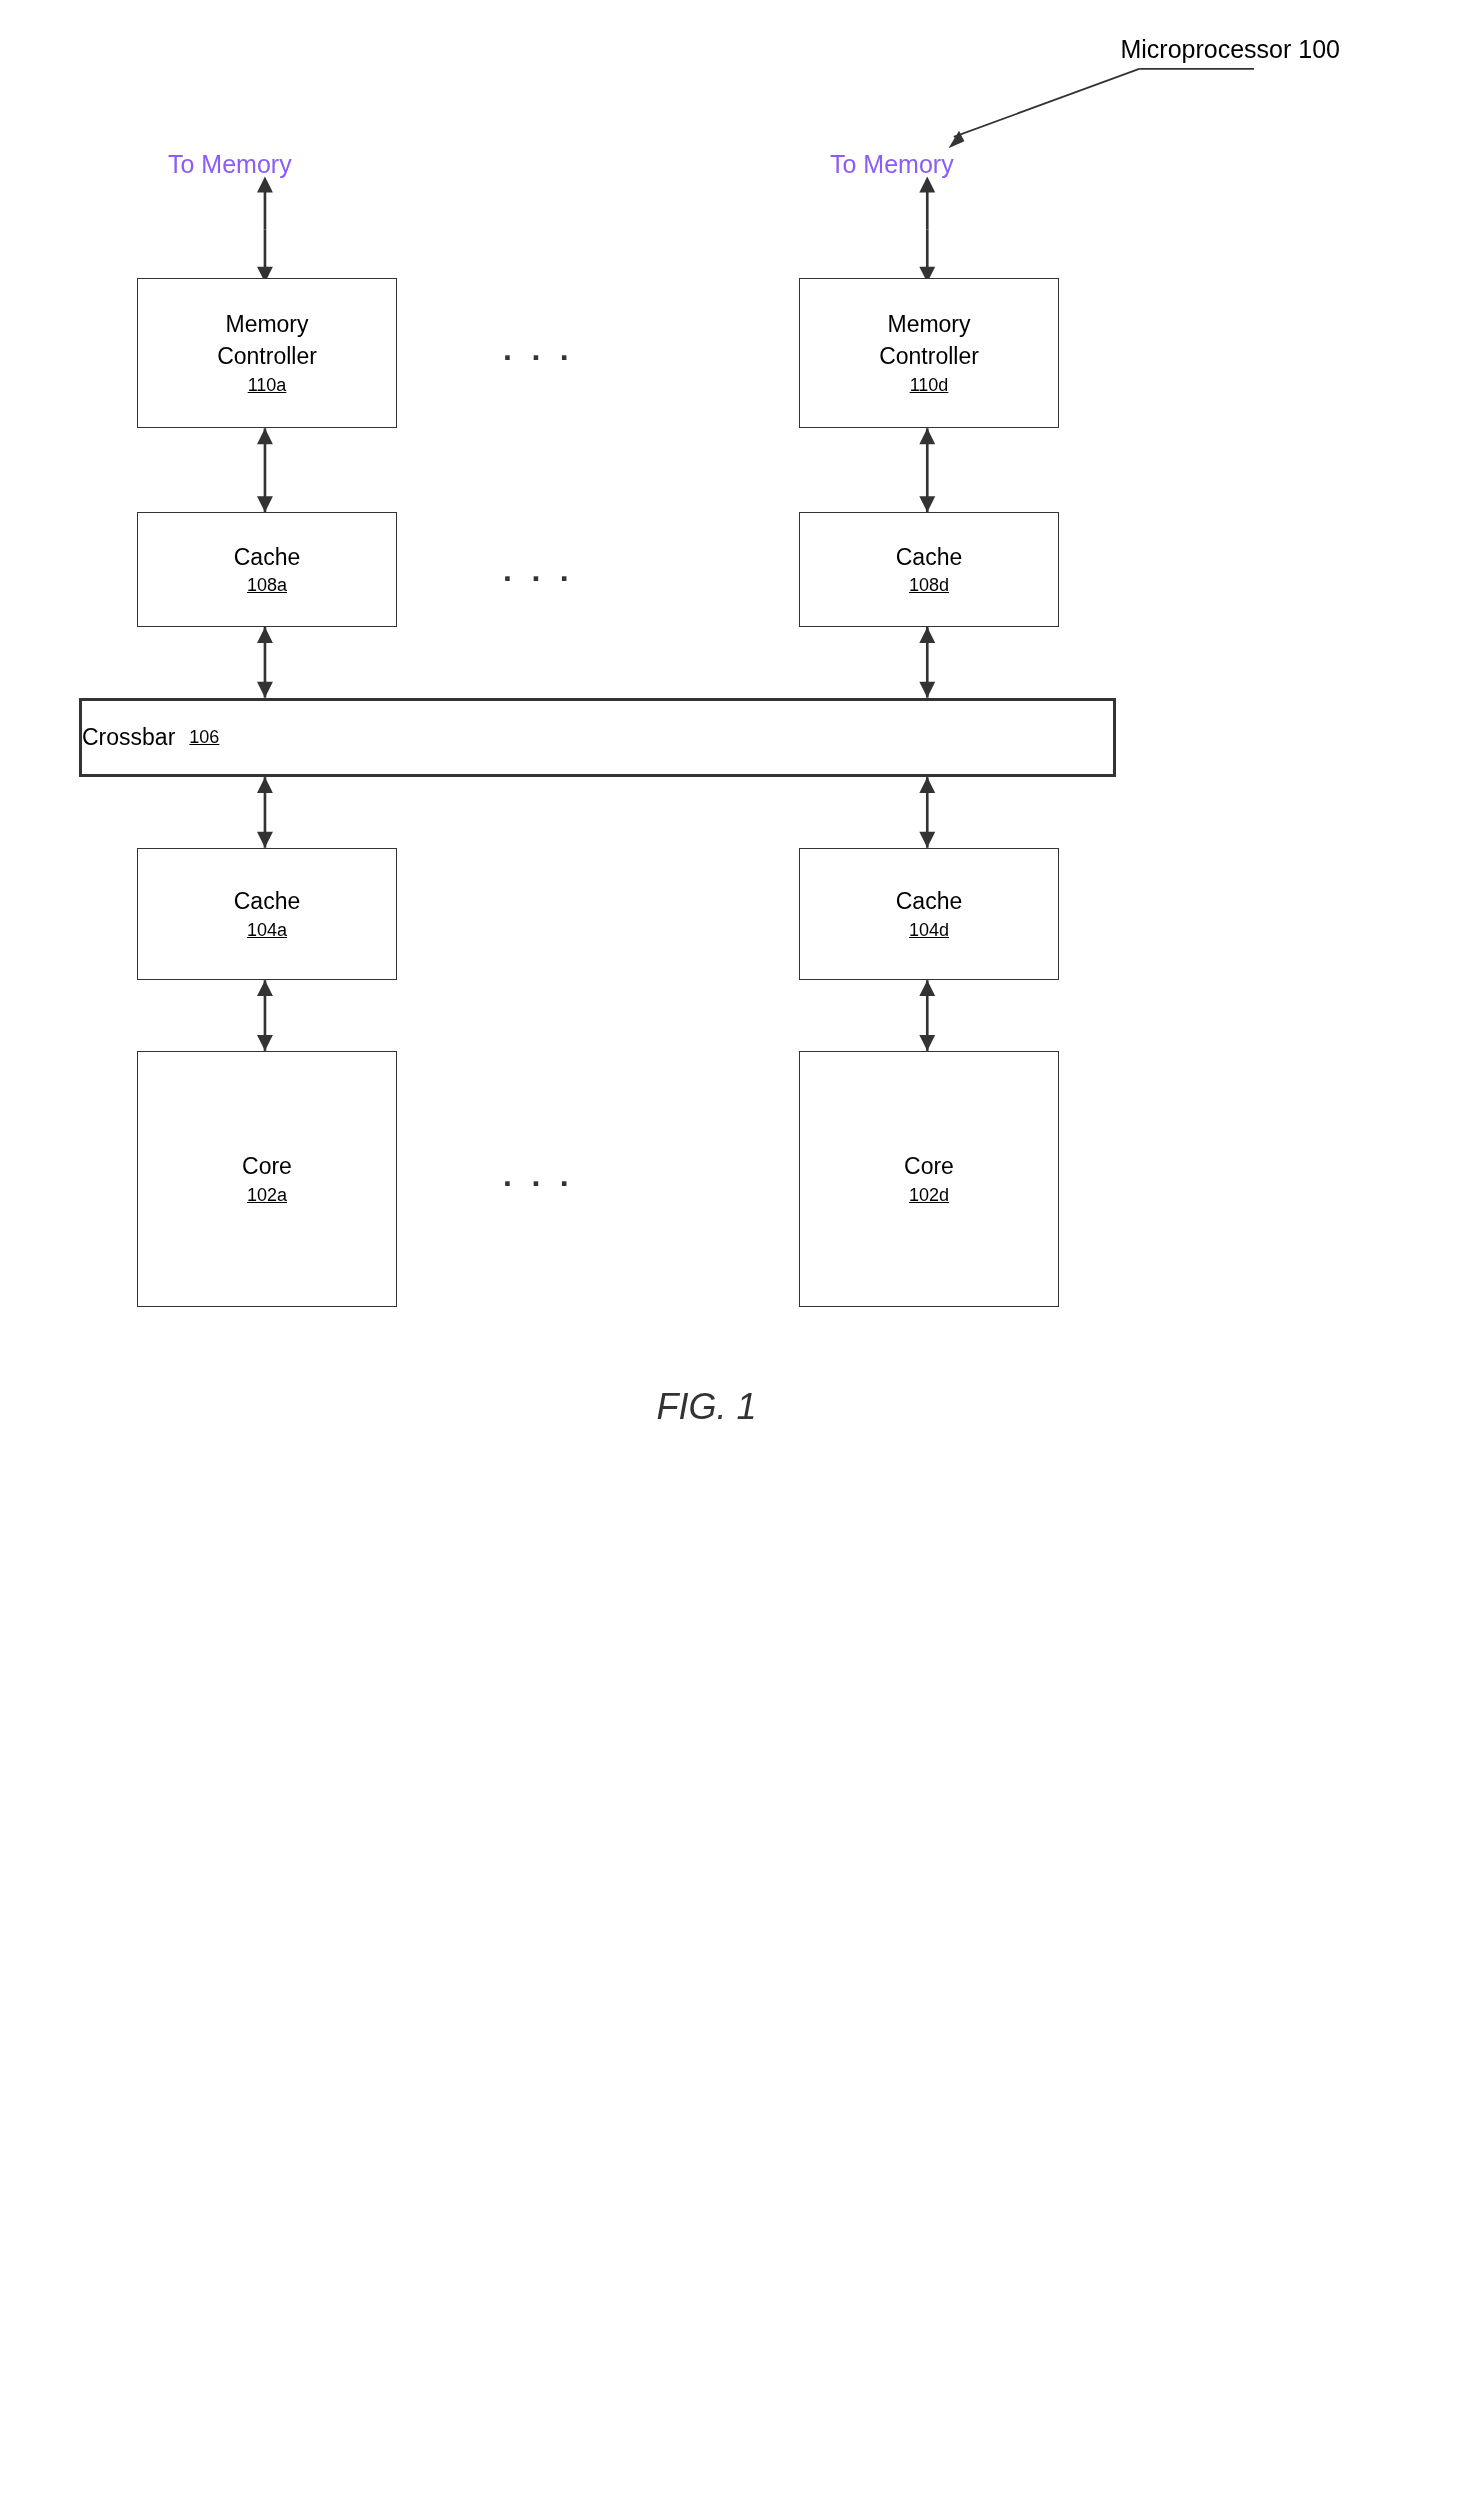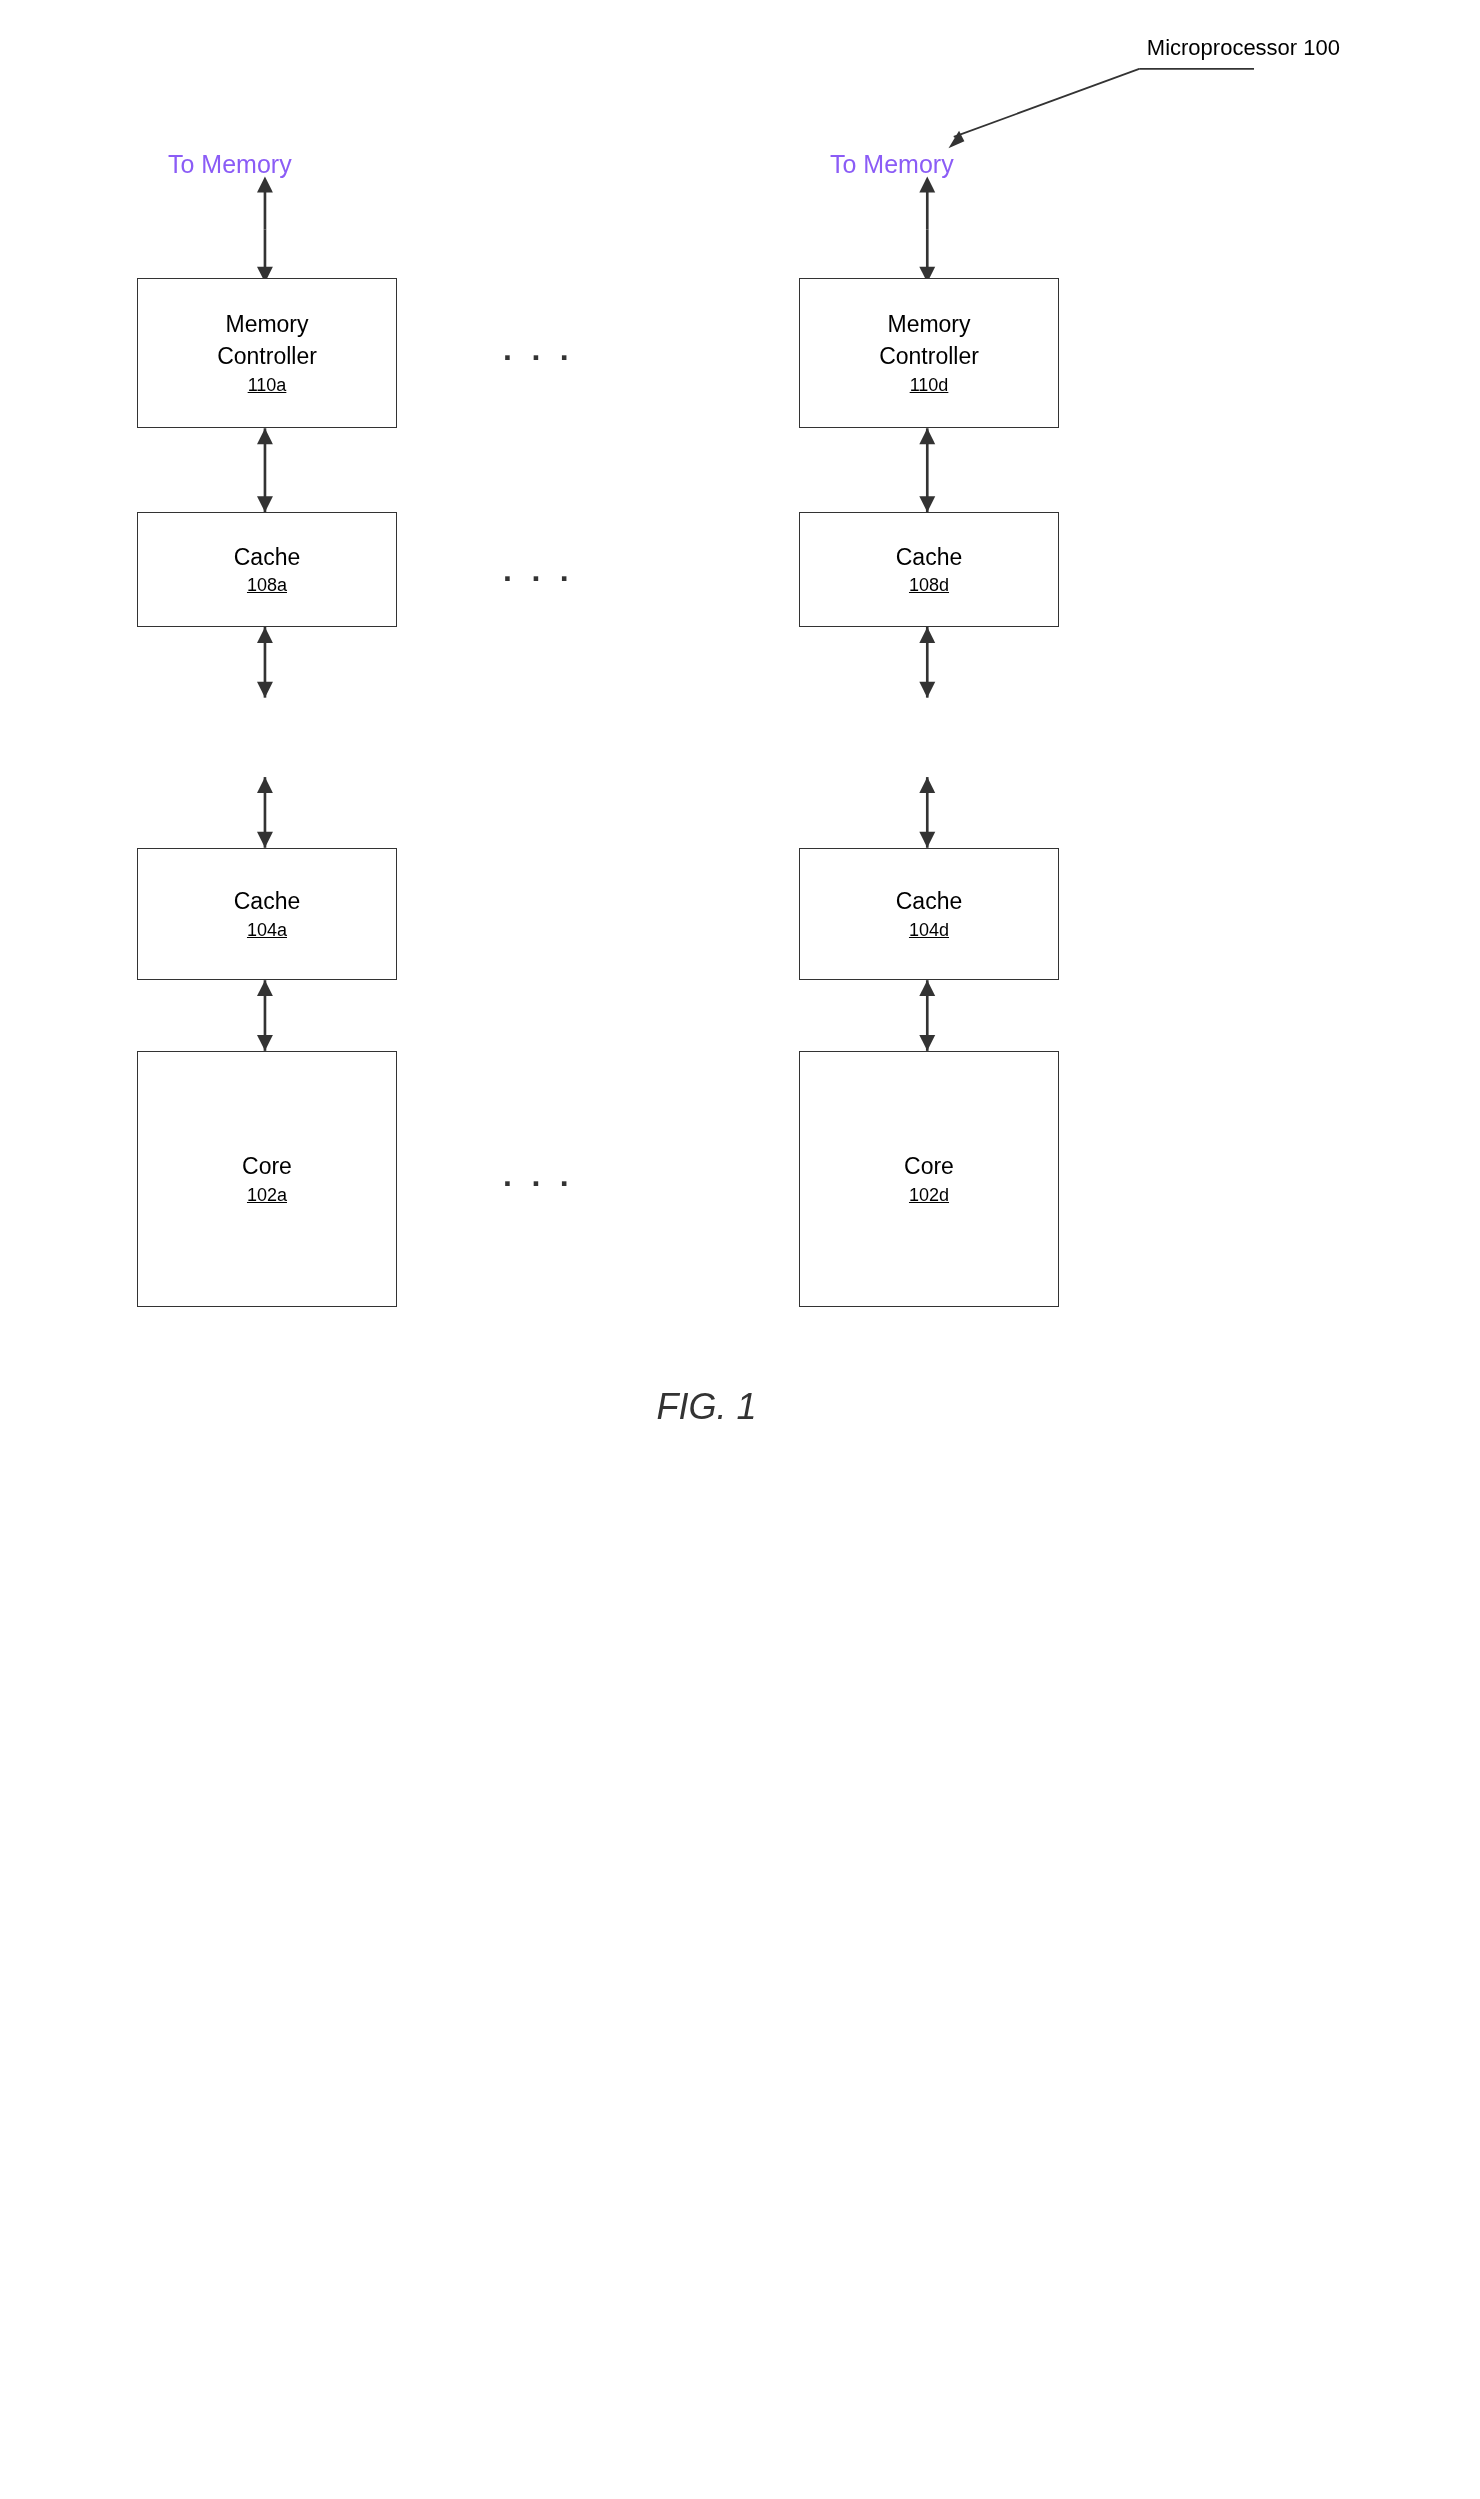--- a/index.html
+++ b/index.html
@@ -16,21 +16,21 @@
       position: relative;
       width: 1481px;
       height: 2500px;
     }
 
     
     .mp-label {
       position: absolute;
       top: 35px;
       right: 141px;
-      font-size: 22px;
+      font-size: 25px;
       white-space: nowrap;
     }
 
     
     .box {
       position: absolute;
       border: 1.8px solid #333;
       background: #fff;
       display: flex;
       flex-direction: column;
@@ -155,20 +155,26 @@
     <span class="box-ref">108a</span>
   </div>
 
   <div class="box" style="left:799px; top:512px; width:260px; height:115px;">
     <span class="box-label">Cache</span>
     <span class="box-ref">108d</span>
   </div>
 
   <div class="ellipsis" style="left:503px; top:552px;">. . .</div>
 
+  <div class="box thick" style="left:79px; top:698px; width:1037px; height:79px;">
+    <span style="display:flex; align-items:center; gap:14px;">
+      <span class="box-label">Crossbar</span>
+      <span class="box-ref">106</span>
+    </span>
+  </div>
 
   <div class="box" style="left:137px; top:848px; width:260px; height:132px;">
     <span class="box-label">Cache</span>
     <span class="box-ref">104a</span>
   </div>
 
   <div class="box" style="left:799px; top:848px; width:260px; height:132px;">
     <span class="box-label">Cache</span>
     <span class="box-ref">104d</span>
   </div>

